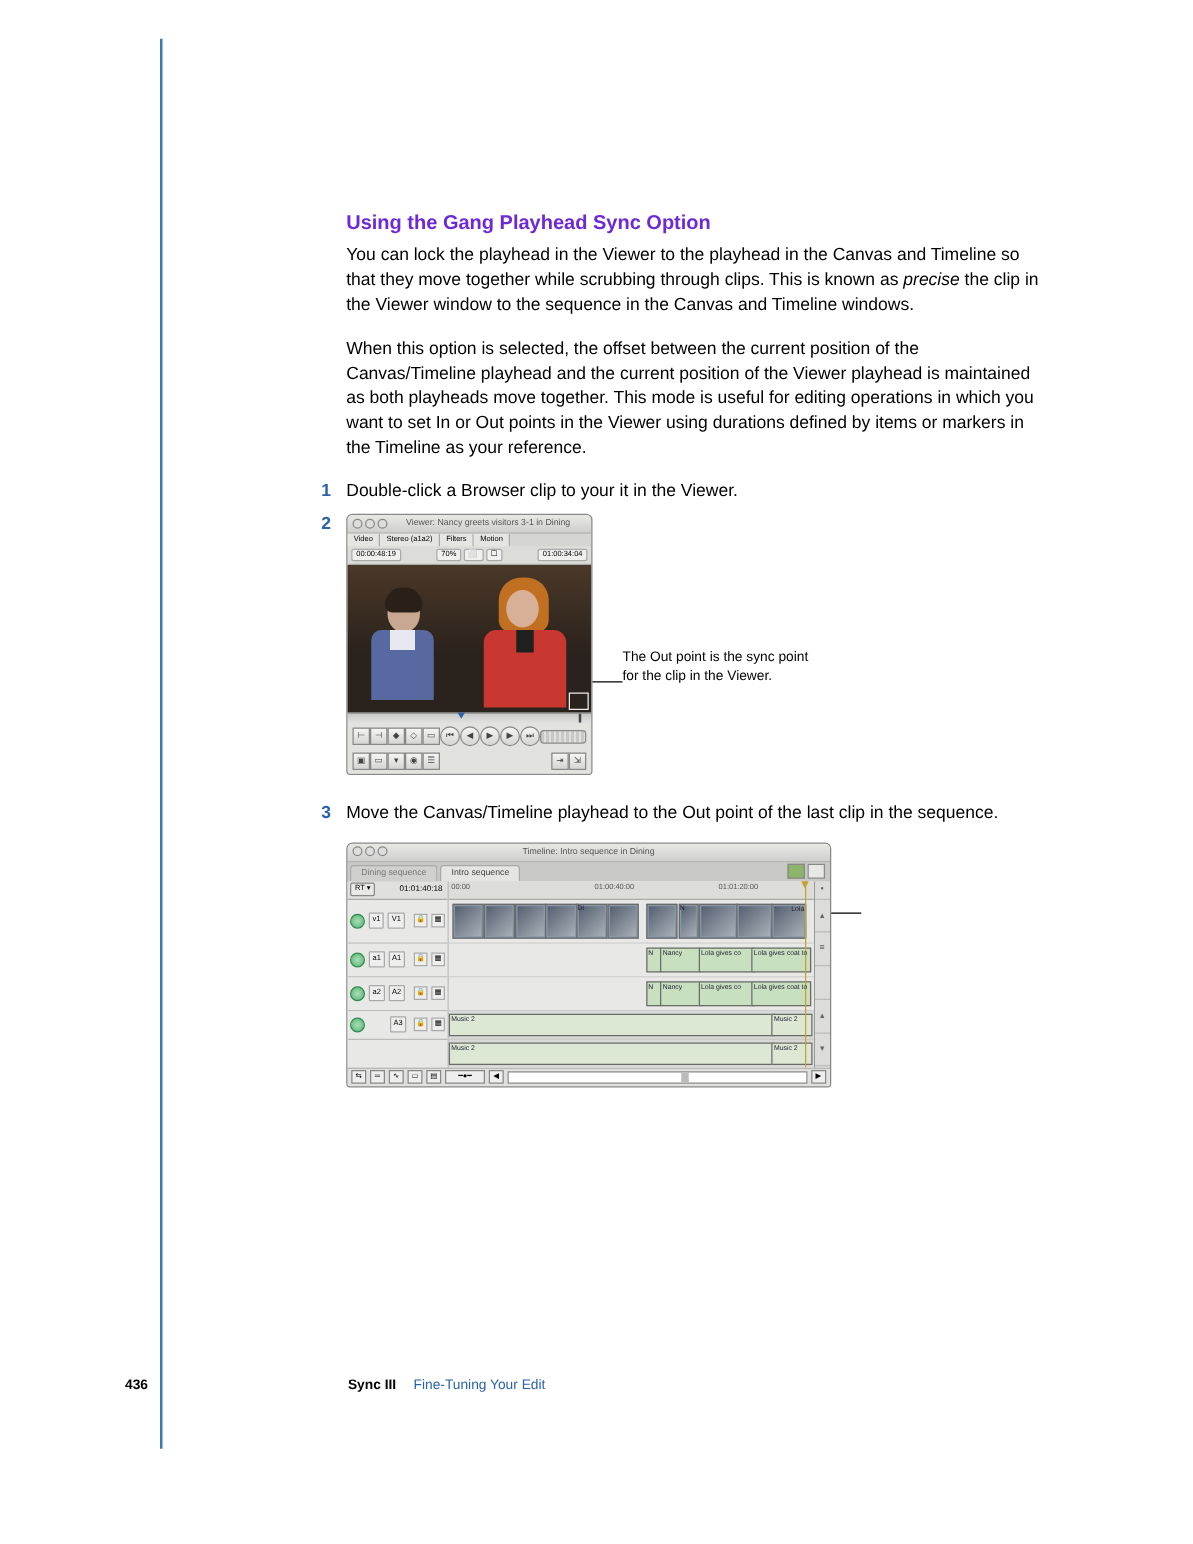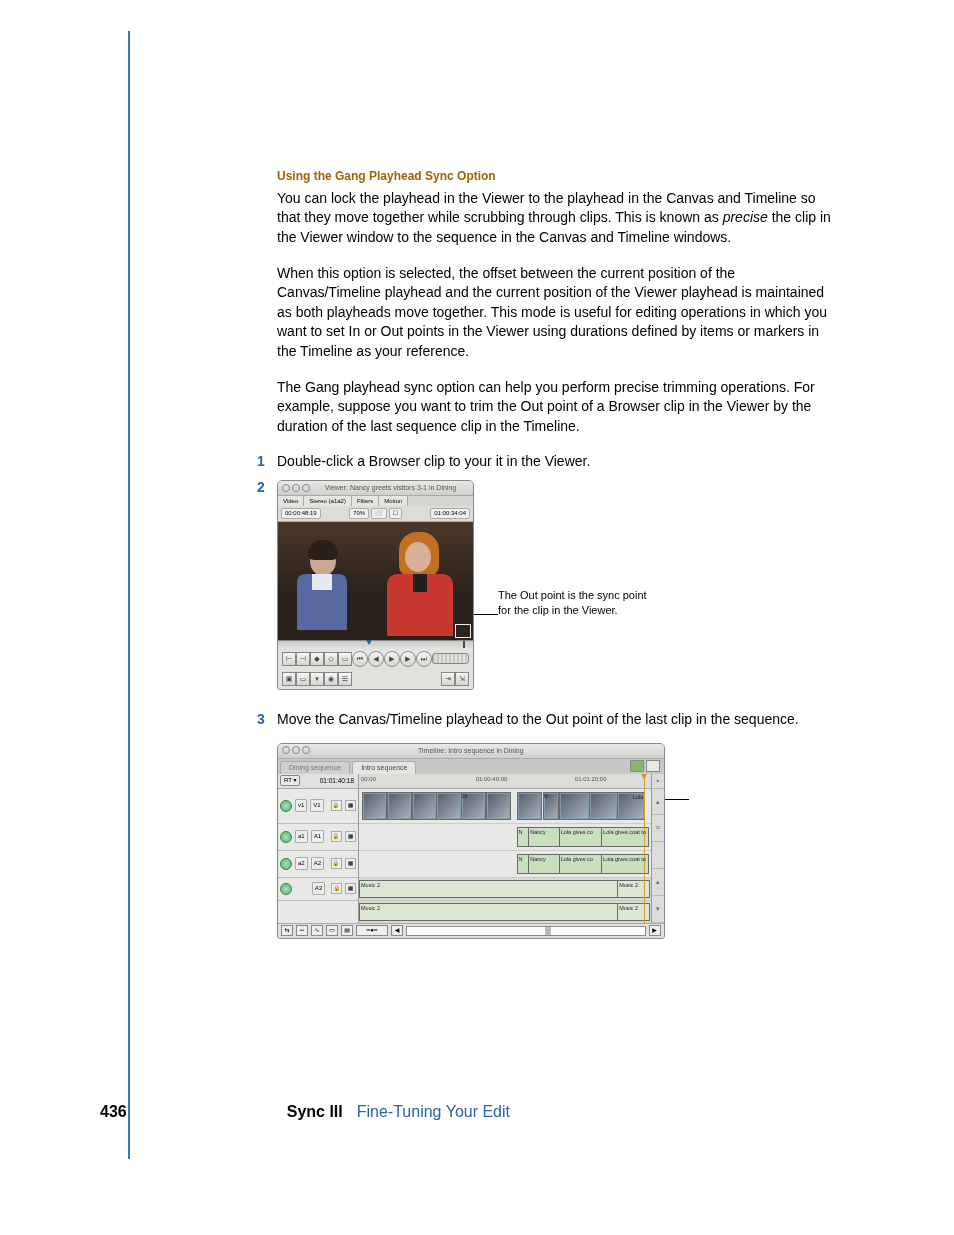--- a/index.html
+++ b/index.html
@@ -14,22 +14,22 @@
     font-size: 14px;
     line-height: 1.4;
   }
   .content {
     position: absolute;
     left: 277px;
     top: 168px;
     width: 560px;
   }
   .heading {
-    color: #a16207;
-    font-size: 12px;
+    color: #6d28d9;
+    font-size: 16px;
     font-weight: 600;
     margin: 0 0 4px 0;
   }
   .para {
     margin: 0 0 16px 0;
   }
   .para .italic {
     font-style: italic;
   }
   .ol {
@@ -406,21 +406,21 @@
     background: #bbb;
   }
 
   .footer {
     position: absolute;
     left: 100px;
     top: 1101px;
     width: 700px;
     display: flex;
     align-items: flex-start;
-    font-size: 16px;
+    font-size: 11px;
   }
   .footer .pnum { font-weight: 600; color: #000; }
   .footer .part { font-weight: 600; color: #000; margin-left: 160px;}
   .footer .ptitle { color: #2a63a8; margin-left: 14px; }
   .blue-rule {
     position: absolute;
     left: 128px;
     top: 31px;
     width: 2px;
     height: 1128px;
@@ -433,21 +433,20 @@
 <div class="blue-rule"></div>
 
 <div class="content">
 
   <div class="heading">Using the Gang Playhead Sync Option</div>
   <p class="para">
     <span>You can lock the playhead in the Viewer to the playhead in the Canvas and Timeline so that they move together while scrubbing through clips. This is known as </span><span class="italic">precise</span><span> the clip in the Viewer window to the sequence in the Canvas and Timeline windows.</span>
   </p>
   <p class="para">When this option is selected, the offset between the current position of the Canvas/Timeline playhead and the current position of the Viewer playhead is maintained as both playheads move together. This mode is useful for editing operations in which you want to set In or Out points in the Viewer using durations defined by items or markers in the Timeline as your reference.</p>
 
-  <p class="para">The Gang playhead sync option can help you perform precise trimming operations. For example, suppose you want to trim the Out point of a Browser clip in the Viewer by the duration of the last sequence clip in the Timeline.</p>
 
   <ol class="ol">
     <li><span class="num">1</span><span>Double-click a Browser clip to your it in the Viewer.</span></li>
     <li><span class="num">2</span></li>
   </ol>
 
   <div class="figure-row" style="position: relative;">
     <div class="viewer-mock">
       <div class="viewer-title">
         <span class="traffic"></span>

